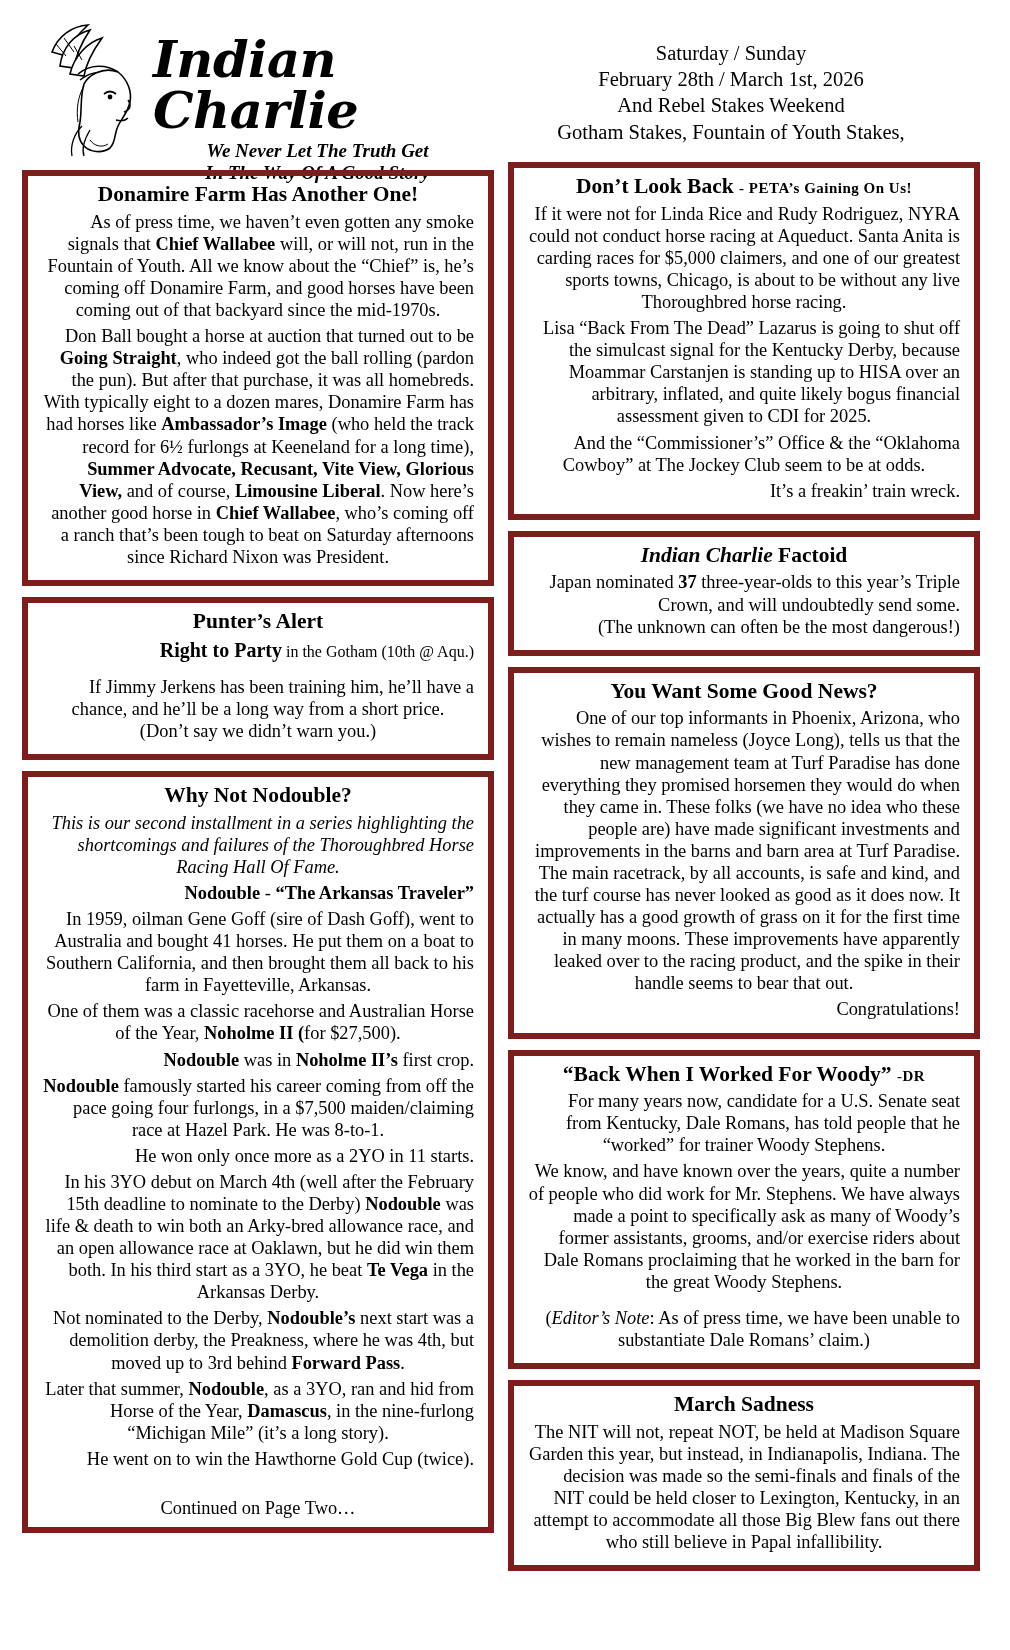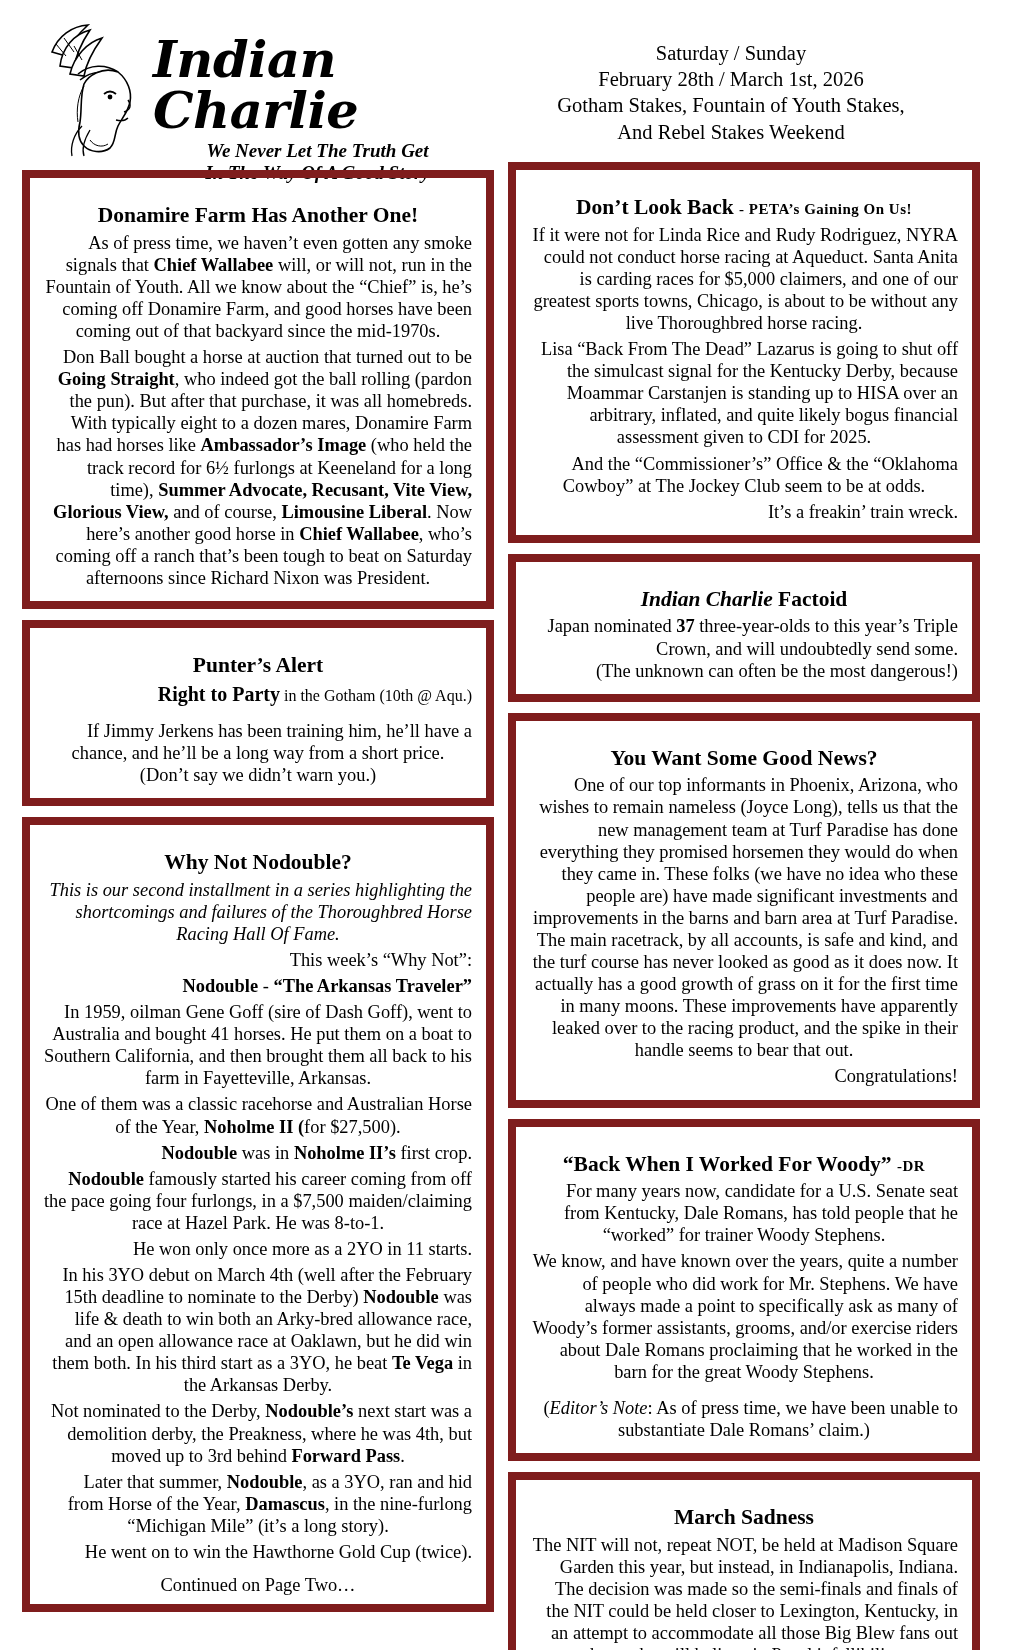--- a/index.html
+++ b/index.html
@@ -78,22 +78,22 @@
   }
   .col {
     width: 472px;
     display: flex;
     flex-direction: column;
     gap: 11px;
   }
   .col-right { margin-top: -8px; }
 
   .box {
-    border: 8px solid #7f1d1d;
-    padding: 23px 10px 8px 10px;
+    border: 6px solid #7f1d1d;
+    padding: 4px 10px 8px 10px;
     box-sizing: border-box;
   }
   .box h2 {
     margin: 2px 0 4px 0;
     text-align: center;
     font-size: 21.5px;
     font-weight: bold;
     line-height: 1.15;
   }
   .box h2 .small {
@@ -116,21 +116,21 @@
     text-align-last: center;
   }
   .ital-p {
     font-style: italic;
   }
   b { font-weight: bold; }
   i { font-style: italic; }
   .center { text-align: center; }
   .spacer-sm { height: 6px; }
   .continued {
-    margin-top: 12px;
+    margin-top: 28px;
     text-align: center;
     font-size: 18.4px;
   }
 </style>
 </head>
 <body>
 
 <div class="page">
 
   <div class="masthead">
@@ -170,22 +170,22 @@
         <div class="paper-title">Indian Charlie</div>
         <div class="paper-slogan">
           <div>We Never Let The Truth Get</div>
           <div>In The Way Of A Good Story</div>
         </div>
       </div>
     </div>
     <div class="issue-block">
       <div>Saturday / Sunday</div>
       <div>February 28th / March 1st, 2026</div>
+      <div>And Rebel Stakes Weekend</div>
       <div>Gotham Stakes, Fountain of Youth Stakes,</div>
-      <div>And Rebel Stakes Weekend</div>
     </div>
   </div>
 
   <div class="columns">
 
     <div class="col col-left">
 
       <div class="box">
         <h2>Donamire Farm Has Another One!</h2>
         <p class="just">As of press time, we haven’t even gotten any smoke signals that <b>Chief Wallabee</b> will, or will not, run in the Fountain of Youth. All we know about the “Chief” is, he’s coming off Donamire Farm, and good horses have been coming out of that backyard since the mid-1970s.</p>
@@ -195,21 +195,20 @@
       <div class="box">
         <h2>Punter’s Alert</h2>
         <p class="center"><b style="font-size:20px">Right to Party</b><span style="font-size:16px"> in the Gotham (10th @ Aqu.)</span></p>
         <div class="spacer-sm"></div>
         <p class="just">If Jimmy Jerkens has been training him, he’ll have a chance, and he’ll be a long way from a short price.<br>(Don’t say we didn’t warn you.)</p>
       </div>
 
       <div class="box">
         <h2>Why Not Nodouble?</h2>
         <p class="just ital-p">This is our second installment in a series highlighting the shortcomings and failures of the Thoroughbred Horse Racing Hall Of Fame.</p>
-        <p class="center">This week’s “Why Not”:</p>
         <p class="center"><b>Nodouble</b> - <b>“The Arkansas Traveler”</b></p>
         <p class="just">In 1959, oilman Gene Goff (sire of Dash Goff), went to Australia and bought 41 horses. He put them on a boat to Southern California, and then brought them all back to his farm in Fayetteville, Arkansas.</p>
         <p class="just">One of them was a classic racehorse and Australian Horse of the Year, <b>Noholme II (</b>for $27,500).</p>
         <p class="center"><b>Nodouble</b> was in <b>Noholme II’s</b> first crop.</p>
         <p class="just"><b>Nodouble</b> famously started his career coming from off the pace going four furlongs, in a $7,500 maiden/claiming race at Hazel Park. He was 8-to-1.</p>
         <p class="center">He won only once more as a 2YO in 11 starts.</p>
         <p class="just">In his 3YO debut on March 4th (well after the February 15th deadline to nominate to the Derby) <b>Nodouble</b> was life &amp; death to win both an Arky-bred allowance race, and an open allowance race at Oaklawn, but he did win them both. In his third start as a 3YO, he beat <b>Te Vega</b> in the Arkansas Derby.</p>
         <p class="just">Not nominated to the Derby, <b>Nodouble’s</b> next start was a demolition derby, the Preakness, where he was 4th, but moved up to 3rd behind <b>Forward Pass</b>.</p>
         <p class="just">Later that summer, <b>Nodouble</b>, as a 3YO, ran and hid from Horse of the Year, <b>Damascus</b>, in the nine-furlong “Michigan Mile” (it’s a long story).</p>
         <p class="center">He went on to win the Hawthorne Gold Cup (twice).</p>

